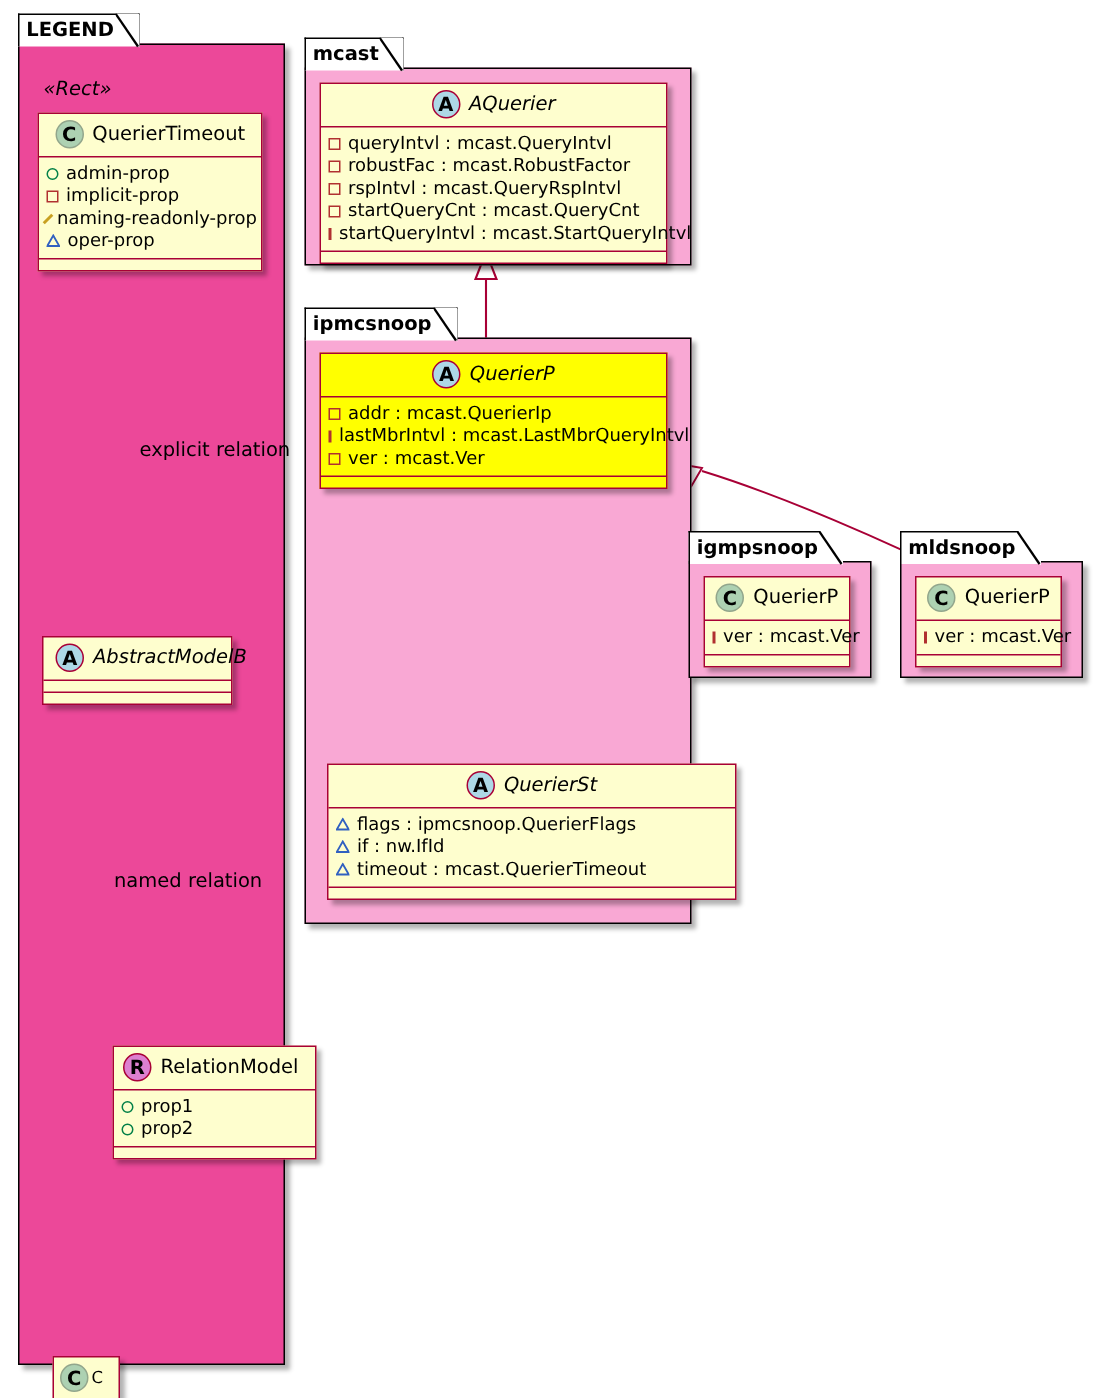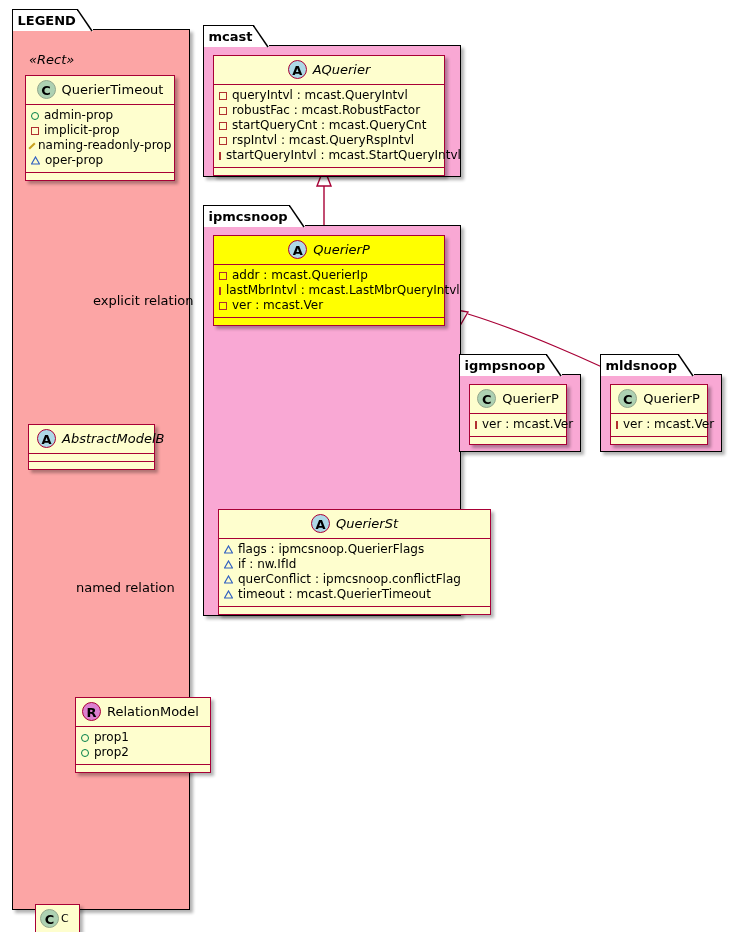--- a/index.html
+++ b/index.html
@@ -22,21 +22,21 @@
   .abs { position: absolute; }
 
   
   .pkg {
     position: absolute;
     background: #f9a8d4;
     border: 1.5px solid #000000;
     box-shadow: 3px 3px 3px rgba(0,0,0,0.30);
     box-sizing: border-box;
   }
-  .pkg.legend-pkg { background: #fca5a5; }
+  .pkg.legend-pkg { background: #ec4899; }
   .pkg-tab {
     position: absolute;
     top: -21px;
     left: -1.5px;
     height: 22px;
     background: #FFFFFF;
     border: 1.5px solid #000000;
     border-bottom: none;
     box-sizing: border-box;
     padding: 1px 16px 0 5px;
@@ -278,25 +278,25 @@
       <div class="attr">
         <span class="mk mk-square"></span>
         <span>queryIntvl : mcast.QueryIntvl</span>
       </div>
       <div class="attr">
         <span class="mk mk-square"></span>
         <span>robustFac : mcast.RobustFactor</span>
       </div>
       <div class="attr">
         <span class="mk mk-square"></span>
+        <span>rspIntvl : mcast.QueryRspIntvl</span>
+      </div>
+      <div class="attr">
+        <span class="mk mk-square"></span>
         <span>startQueryCnt : mcast.QueryCnt</span>
-      </div>
-      <div class="attr">
-        <span class="mk mk-square"></span>
-        <span>rspIntvl : mcast.QueryRspIntvl</span>
       </div>
       <div class="attr">
         <span class="mk mk-square"></span>
         <span>startQueryIntvl : mcast.StartQueryIntvl</span>
       </div>
     </div>
     <div class="cls-methods"></div>
   </div>
 </div>
 
@@ -350,28 +350,20 @@
             </svg>
         </span>
         <span>if : nw.IfId</span>
       </div>
       <div class="attr">
         <span class="mk">
           <svg class="mk-tri-svg" width="9" height="9">
               <polygon points="4.5,1 8.5,8 0.5,8" fill="none" stroke="#3060C0" stroke-width="1.2"></polygon>
             </svg>
         </span>
-        <span>querConflict : ipmcsnoop.conflictFlag</span>
-      </div>
-      <div class="attr">
-        <span class="mk">
-          <svg class="mk-tri-svg" width="9" height="9">
-              <polygon points="4.5,1 8.5,8 0.5,8" fill="none" stroke="#3060C0" stroke-width="1.2"></polygon>
-            </svg>
-        </span>
         <span>timeout : mcast.QuerierTimeout</span>
       </div>
     </div>
     <div class="cls-methods"></div>
   </div>
 </div>
 
 <div class="pkg" style="left:459px; top:374px; width:122px; height:78px;">
   <div class="pkg-tab">
     <span>igmpsnoop</span>

